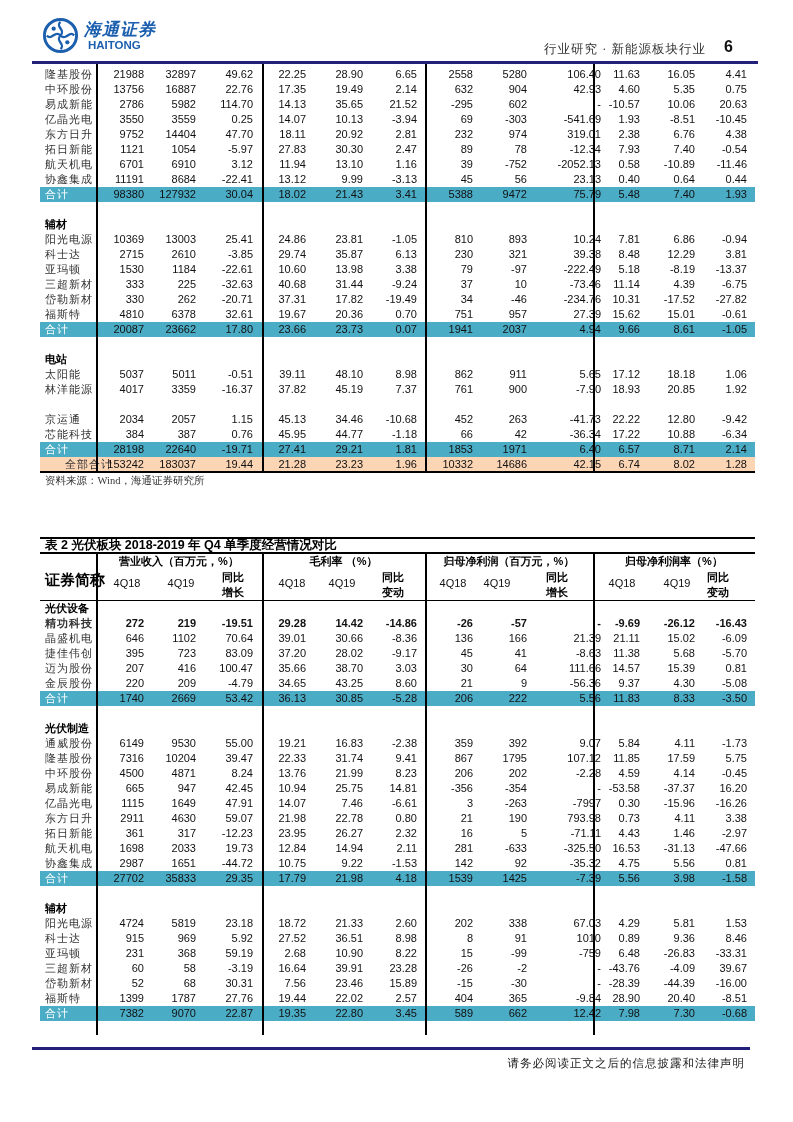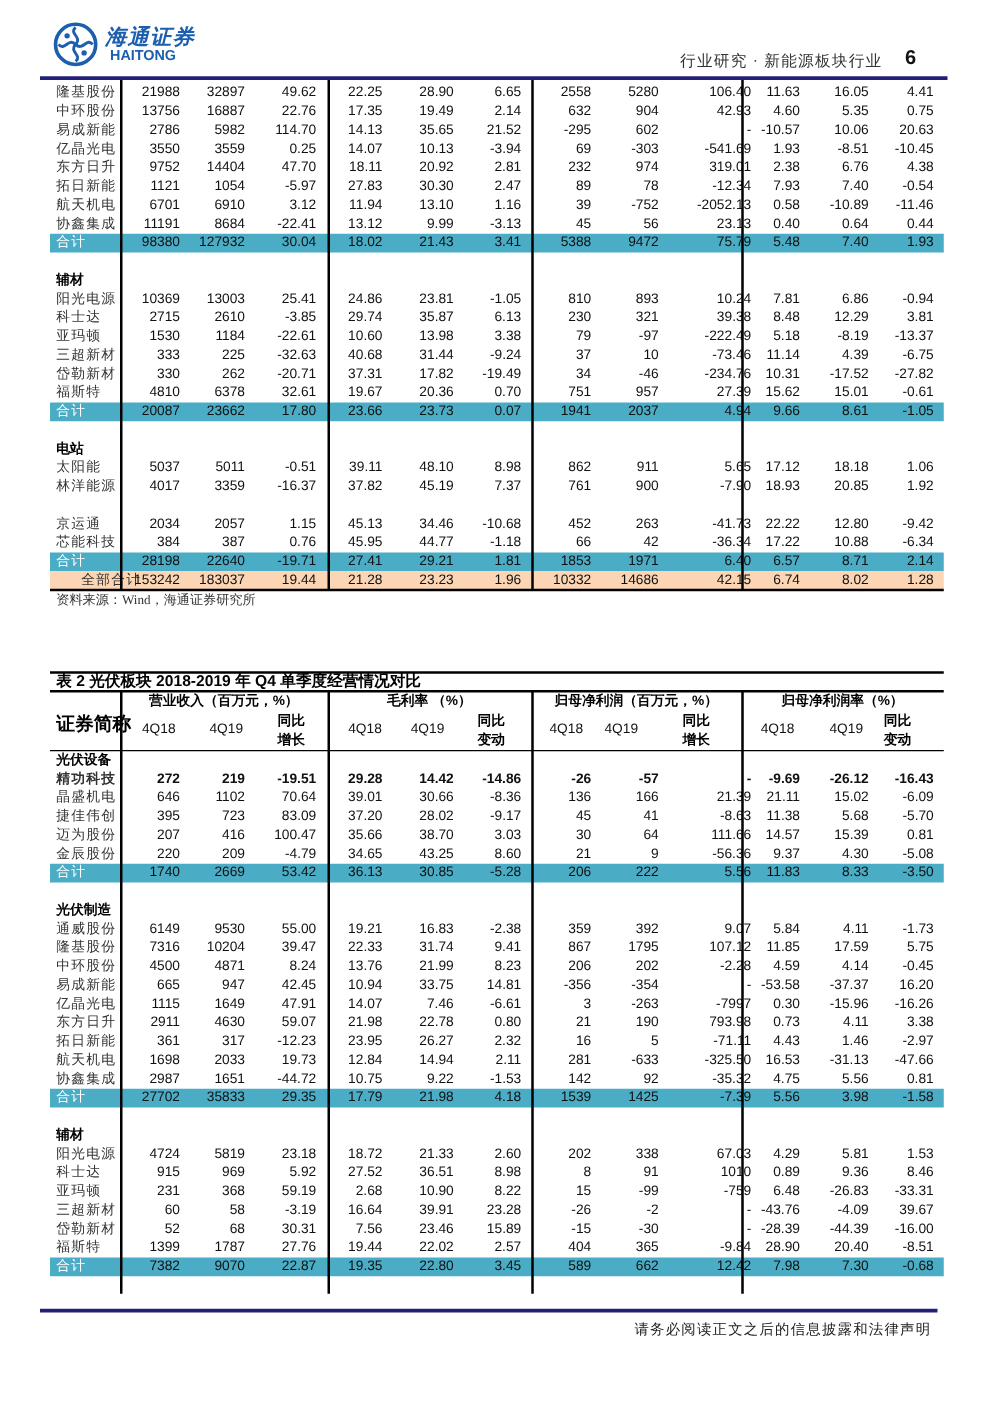--- a/index.html
+++ b/index.html
@@ -598,21 +598,21 @@
           <div class="cell num c10">4.59</div>
           <div class="cell num c11">4.14</div>
           <div class="cell num c12">-0.45</div>
         </div>
         <div class="row" style="top: 781px;">
           <div class="cell name">易成新能</div>
           <div class="cell num c1">665</div>
           <div class="cell num c2">947</div>
           <div class="cell num c3">42.45</div>
           <div class="cell num c4">10.94</div>
-          <div class="cell num c5">33.75</div>
+          <div class="cell num c5">25.75</div>
           <div class="cell num c6">14.81</div>
           <div class="cell num c7">-356</div>
           <div class="cell num c8">-354</div>
           <div class="cell num c9">-</div>
           <div class="cell num c10">-53.58</div>
           <div class="cell num c11">-37.37</div>
           <div class="cell num c12">16.20</div>
         </div>
         <div class="row" style="top: 796px;">
           <div class="cell name">亿晶光电</div>

